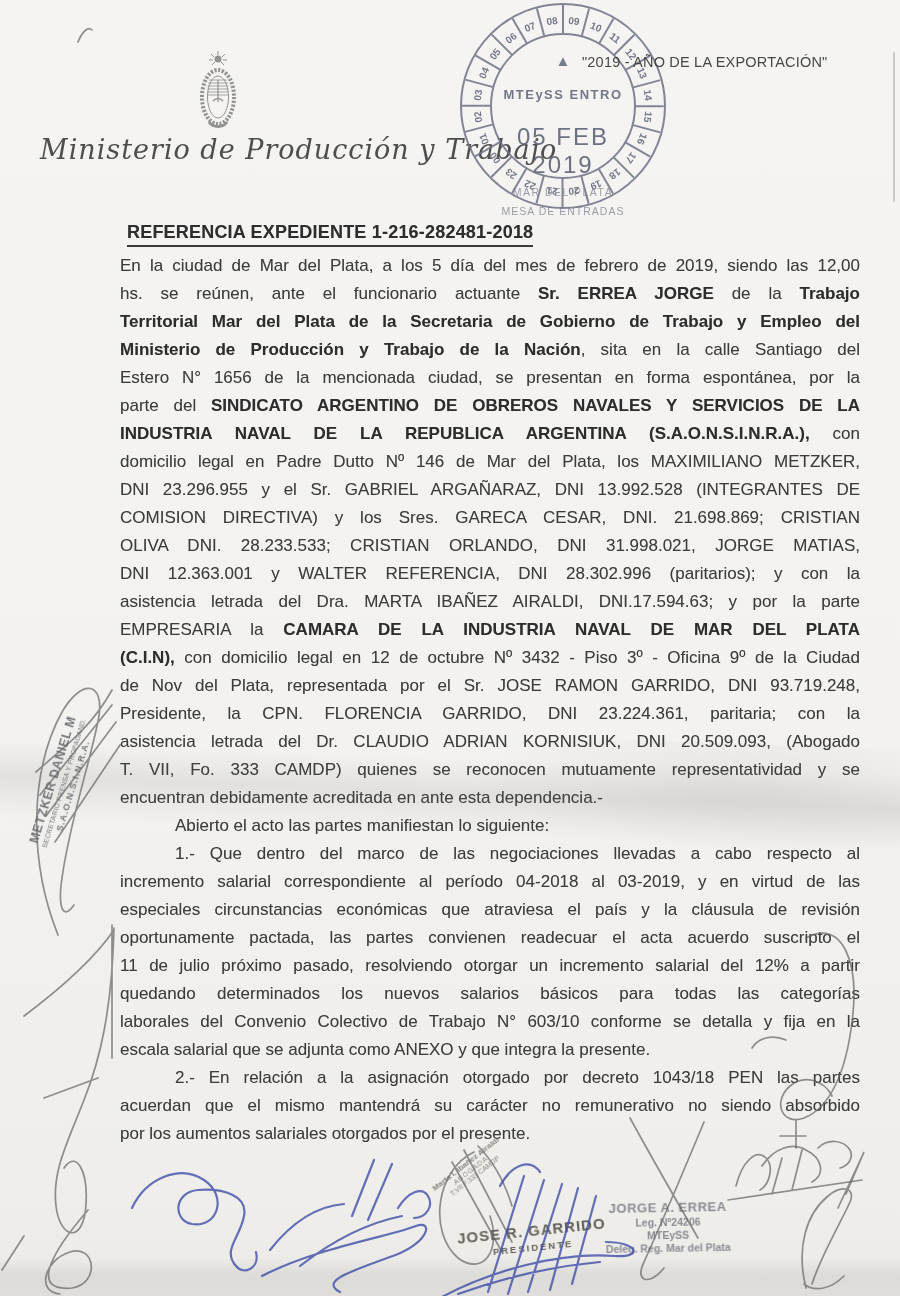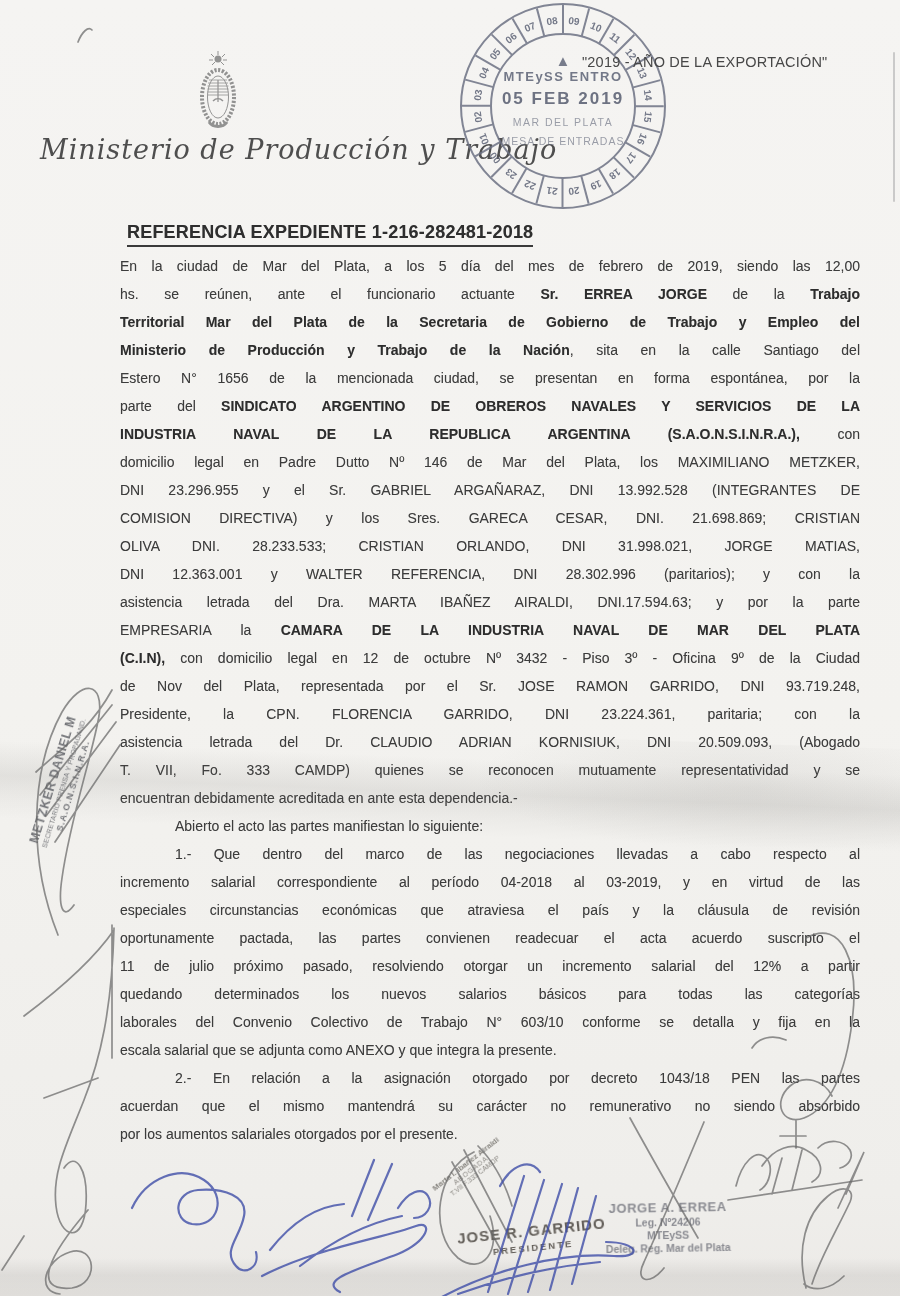--- a/index.html
+++ b/index.html
@@ -14,29 +14,29 @@
   .motto{position:absolute;left:582px;top:54px;width:300px;font-size:14.5px;color:#474747;
     letter-spacing:.2px;z-index:3;filter:blur(.2px);}
   
   .stamp{position:absolute;left:460px;top:3px;width:206px;height:206px;opacity:.85;filter:blur(.35px);z-index:2;}
   .ring-outer{position:absolute;left:0;top:0;width:202px;height:202px;border:2px solid #6d7284;border-radius:50%;}
   .ring-inner{position:absolute;left:30px;top:30px;width:142px;height:142px;border:2px solid #6d7284;border-radius:50%;}
   .hour{position:absolute;font-size:10px;font-weight:bold;color:#5d6376;}
   .sep{position:absolute;left:102px;top:103px;width:1.5px;background:#6d7284;transform-origin:50% 0;}
   .stamp-inner{position:absolute;left:33px;top:33px;width:140px;height:140px;text-align:center;color:#5d6376;}
   .stamp-arrow{font-size:15px;margin-top:16px;color:#62687a;}
-  .stamp-org{font-size:13px;font-weight:bold;letter-spacing:1.5px;margin-top:0;}
-  .stamp-date{font-size:17px;font-weight:bold;letter-spacing:2px;margin-top:5px;color:#565c6f;}
+  .stamp-org{font-size:13px;font-weight:bold;letter-spacing:1.5px;margin-top:18px;}
+  .stamp-date{font-size:24px;font-weight:normal;letter-spacing:2px;margin-top:21px;color:#565c6f;}
   .stamp-place{font-size:10.5px;letter-spacing:1.5px;margin-top:7px;opacity:.7;filter:blur(.5px);}
   .stamp-office{font-size:10.5px;letter-spacing:1px;margin-top:7px;opacity:.7;filter:blur(.5px);}
   
   .ref-title{position:absolute;left:127px;top:222px;font-size:18px;font-weight:bold;color:#2e2e2e;
     letter-spacing:.2px;border-bottom:2.5px solid #3a3a3a;padding-bottom:2px;white-space:nowrap;
     text-shadow:0 0 .6px rgba(60,60,60,.35);}
-  .doc-body{position:absolute;left:120px;top:252px;width:740px;color:#3c3c3c;font-size:14px;
+  .doc-body{position:absolute;left:120px;top:252px;width:740px;color:#3c3c3c;font-size:17px;
     text-shadow:0 0 .6px rgba(70,70,70,.3);}
   .tline{height:28px;line-height:28px;text-align:justify;text-align-last:justify;overflow:hidden;}
   .tline.nojust{text-align:left;text-align-last:left;}
   .tline.indent{text-indent:55px;}
   .tline .b{font-weight:bold;color:#2d2d2d;}
   
   .stamp-metzker{position:absolute;left:-14px;top:766px;width:152px;transform:rotate(-73deg);
     text-align:center;color:#54565c;opacity:.8;filter:blur(.3px);z-index:4;}
   .stamp-metzker .l1{font-size:12.5px;font-weight:bold;letter-spacing:.5px;}
   .stamp-metzker .l2{font-size:6.8px;letter-spacing:.3px;margin-top:1px;}

